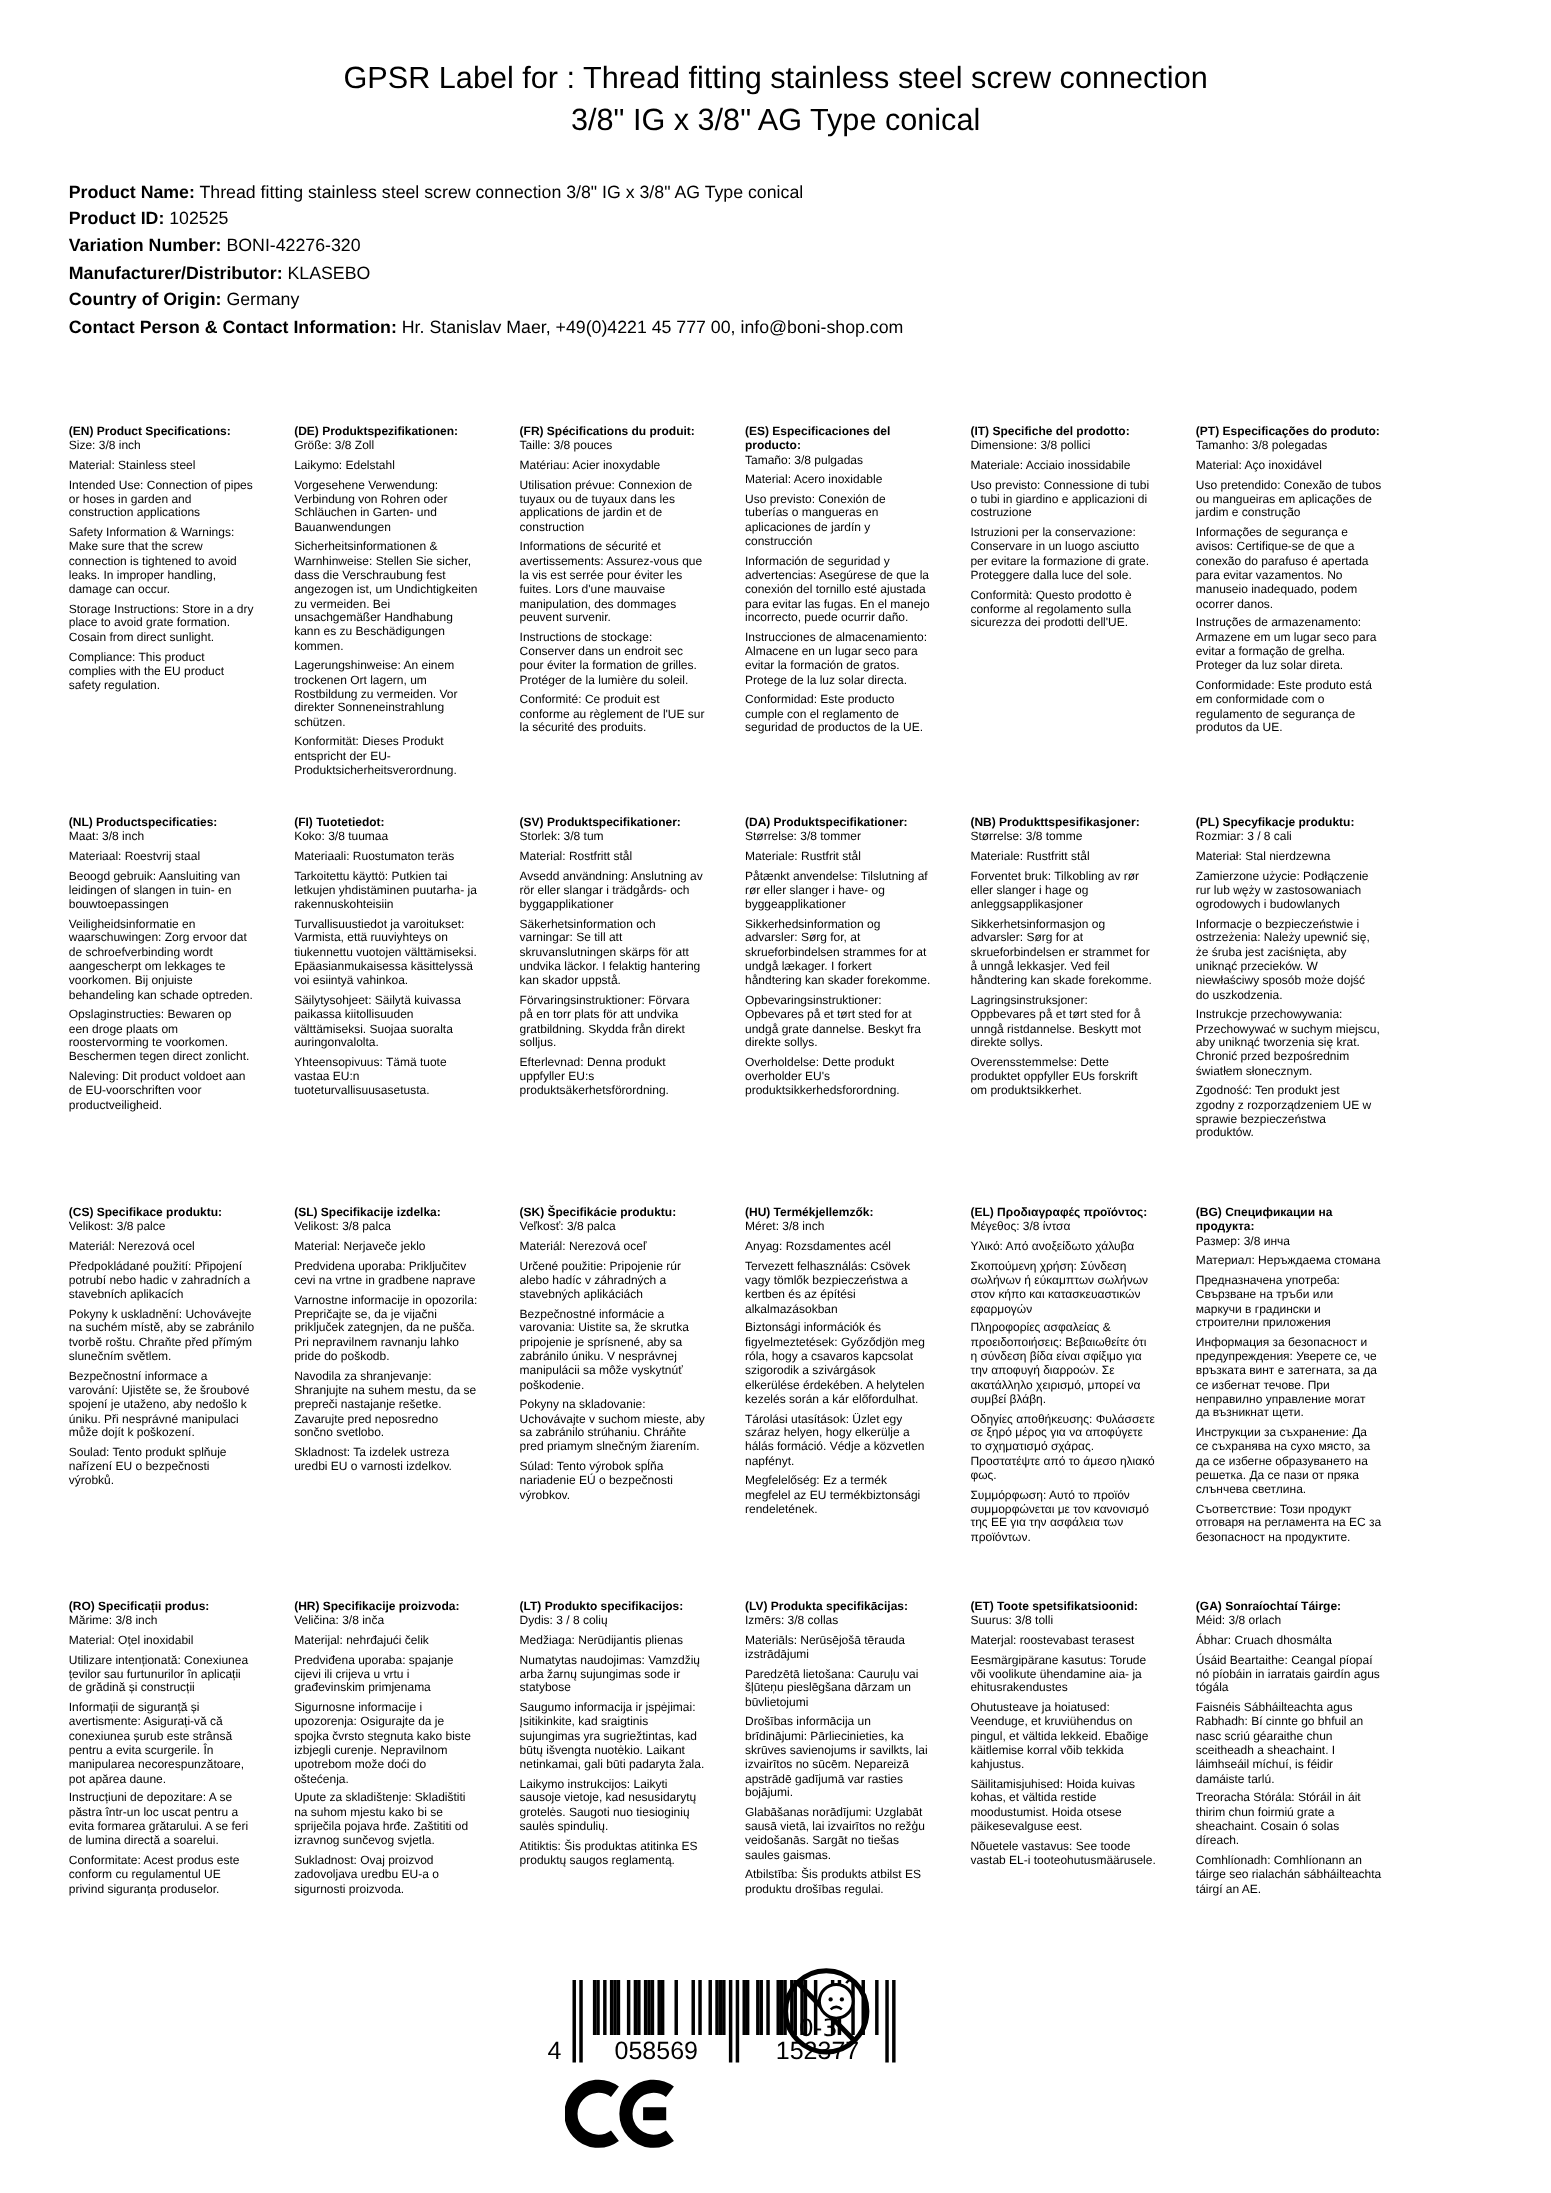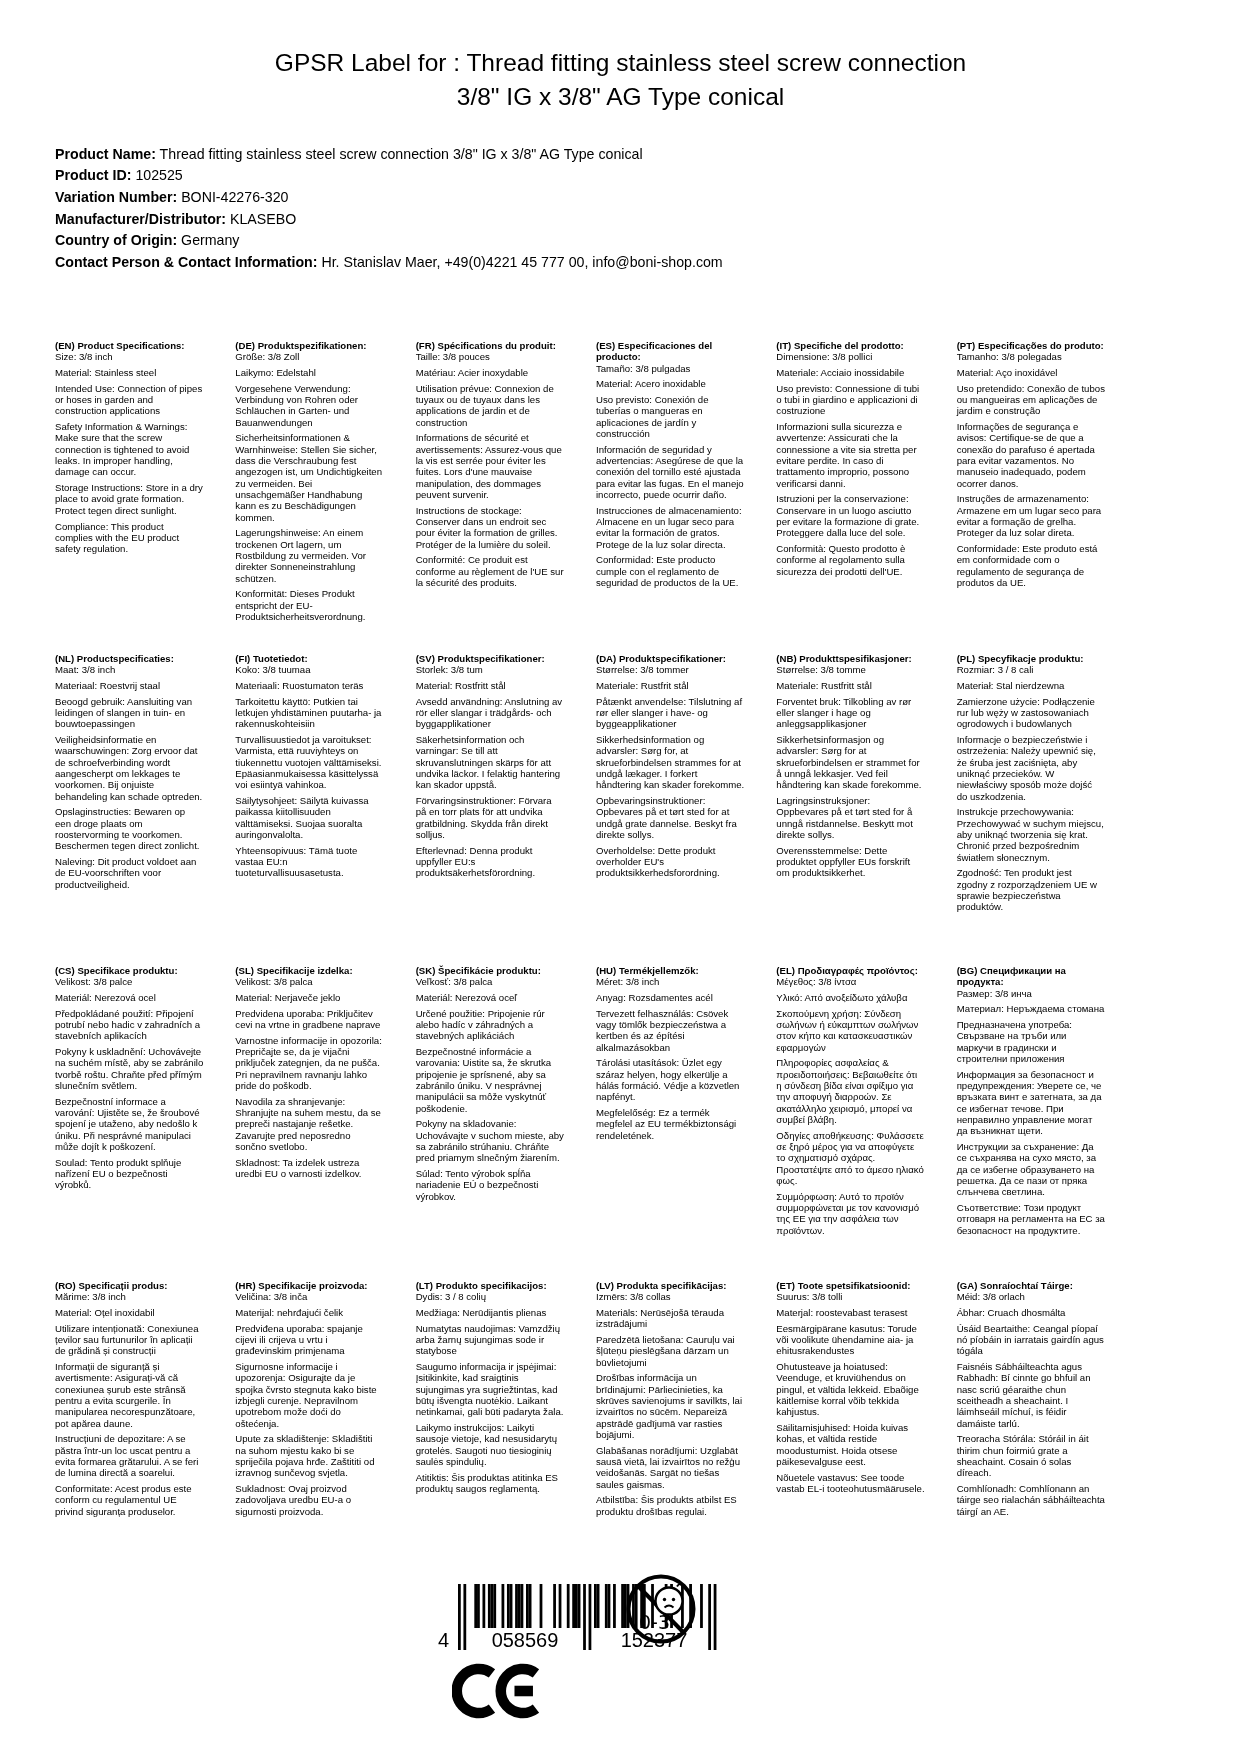--- a/index.html
+++ b/index.html
@@ -53,21 +53,21 @@
     <div class="info-row"><span class="info-label">Contact Person &amp; Contact Information:</span>  <span class="info-value">Hr. Stanislav Maer, +49(0)4221 45 777 00, info@boni-shop.com</span></div>
   </div>
 
 <div class="spec-grid">
     <div class="spec-block">
       <div class="spec-heading">(EN) Product Specifications:</div>
       <p class="spec-para first">Size: 3/8 inch</p>
       <p class="spec-para">Material: Stainless steel</p>
       <p class="spec-para">Intended Use: Connection of pipes or hoses in garden and construction applications</p>
       <p class="spec-para">Safety Information &amp; Warnings: Make sure that the screw connection is tightened to avoid leaks. In improper handling, damage can occur.</p>
-      <p class="spec-para">Storage Instructions: Store in a dry place to avoid grate formation. Protect tegen direct sunlight.</p>
+      <p class="spec-para">Storage Instructions: Store in a dry place to avoid grate formation. Cosain from direct sunlight.</p>
       <p class="spec-para">Compliance: This product complies with the EU product safety regulation.</p>
     </div>
     <div class="spec-block">
       <div class="spec-heading">(DE) Produktspezifikationen:</div>
       <p class="spec-para first">Größe: 3/8 Zoll</p>
       <p class="spec-para">Laikymo: Edelstahl</p>
       <p class="spec-para">Vorgesehene Verwendung: Verbindung von Rohren oder Schläuchen in Garten- und Bauanwendungen</p>
       <p class="spec-para">Sicherheitsinformationen &amp; Warnhinweise: Stellen Sie sicher, dass die Verschraubung fest angezogen ist, um Undichtigkeiten zu vermeiden. Bei unsachgemäßer Handhabung kann es zu Beschädigungen kommen.</p>
       <p class="spec-para">Lagerungshinweise: An einem trockenen Ort lagern, um Rostbildung zu vermeiden. Vor direkter Sonneneinstrahlung schützen.</p>
       <p class="spec-para">Konformität: Dieses Produkt entspricht der EU-Produktsicherheitsverordnung.</p>
@@ -88,21 +88,20 @@
       <p class="spec-para">Uso previsto: Conexión de tuberías o mangueras en aplicaciones de jardín y construcción</p>
       <p class="spec-para">Información de seguridad y advertencias: Asegúrese de que la conexión del tornillo esté ajustada para evitar las fugas. En el manejo incorrecto, puede ocurrir daño.</p>
       <p class="spec-para">Instrucciones de almacenamiento: Almacene en un lugar seco para evitar la formación de gratos. Protege de la luz solar directa.</p>
       <p class="spec-para">Conformidad: Este producto cumple con el reglamento de seguridad de productos de la UE.</p>
     </div>
     <div class="spec-block">
       <div class="spec-heading">(IT) Specifiche del prodotto:</div>
       <p class="spec-para first">Dimensione: 3/8 pollici</p>
       <p class="spec-para">Materiale: Acciaio inossidabile</p>
       <p class="spec-para">Uso previsto: Connessione di tubi o tubi in giardino e applicazioni di costruzione</p>
-      <p class="spec-para">Informazioni sulla sicurezza e avvertenze: Assicurati che la connessione a vite sia stretta per evitare perdite. In caso di trattamento improprio, possono verificarsi danni.</p>
       <p class="spec-para">Istruzioni per la conservazione: Conservare in un luogo asciutto per evitare la formazione di grate. Proteggere dalla luce del sole.</p>
       <p class="spec-para">Conformità: Questo prodotto è conforme al regolamento sulla sicurezza dei prodotti dell'UE.</p>
     </div>
     <div class="spec-block">
       <div class="spec-heading">(PT) Especificações do produto:</div>
       <p class="spec-para first">Tamanho: 3/8 polegadas</p>
       <p class="spec-para">Material: Aço inoxidável</p>
       <p class="spec-para">Uso pretendido: Conexão de tubos ou mangueiras em aplicações de jardim e construção</p>
       <p class="spec-para">Informações de segurança e avisos: Certifique-se de que a conexão do parafuso é apertada para evitar vazamentos. No manuseio inadequado, podem ocorrer danos.</p>
       <p class="spec-para">Instruções de armazenamento: Armazene em um lugar seco para evitar a formação de grelha. Proteger da luz solar direta.</p>
@@ -187,20 +186,21 @@
       <p class="spec-para">Určené použitie: Pripojenie rúr alebo hadíc v záhradných a stavebných aplikáciách</p>
       <p class="spec-para">Bezpečnostné informácie a varovania: Uistite sa, že skrutka pripojenie je sprísnené, aby sa zabránilo úniku. V nesprávnej manipulácii sa môže vyskytnúť poškodenie.</p>
       <p class="spec-para">Pokyny na skladovanie: Uchovávajte v suchom mieste, aby sa zabránilo strúhaniu. Chráňte pred priamym slnečným žiarením.</p>
       <p class="spec-para">Súlad: Tento výrobok spĺňa nariadenie EÚ o bezpečnosti výrobkov.</p>
     </div>
     <div class="spec-block">
       <div class="spec-heading">(HU) Termékjellemzők:</div>
       <p class="spec-para first">Méret: 3/8 inch</p>
       <p class="spec-para">Anyag: Rozsdamentes acél</p>
       <p class="spec-para">Tervezett felhasználás: Csövek vagy tömlők bezpieczeństwa a kertben és az építési alkalmazásokban</p>
+      <p class="spec-para">Biztonsági információk és figyelmeztetések: Győződjön meg róla, hogy a csavaros kapcsolat szigorodik a szivárgások elkerülése érdekében. A helytelen kezelés során a kár előfordulhat.</p>
       <p class="spec-para">Tárolási utasítások: Üzlet egy száraz helyen, hogy elkerülje a hálás formáció. Védje a közvetlen napfényt.</p>
       <p class="spec-para">Megfelelőség: Ez a termék megfelel az EU termékbiztonsági rendeletének.</p>
     </div>
     <div class="spec-block">
       <div class="spec-heading">(EL) Προδιαγραφές προϊόντος:</div>
       <p class="spec-para first">Μέγεθος: 3/8 ίντσα</p>
       <p class="spec-para">Υλικό: Από ανοξείδωτο χάλυβα</p>
       <p class="spec-para">Σκοπούμενη χρήση: Σύνδεση σωλήνων ή εύκαμπτων σωλήνων στον κήπο και κατασκευαστικών εφαρμογών</p>
       <p class="spec-para">Πληροφορίες ασφαλείας &amp; προειδοποιήσεις: Βεβαιωθείτε ότι η σύνδεση βίδα είναι σφίξιμο για την αποφυγή διαρροών. Σε ακατάλληλο χειρισμό, μπορεί να συμβεί βλάβη.</p>
       <p class="spec-para">Οδηγίες αποθήκευσης: Φυλάσσετε σε ξηρό μέρος για να αποφύγετε το σχηματισμό σχάρας. Προστατέψτε από το άμεσο ηλιακό φως.</p>

